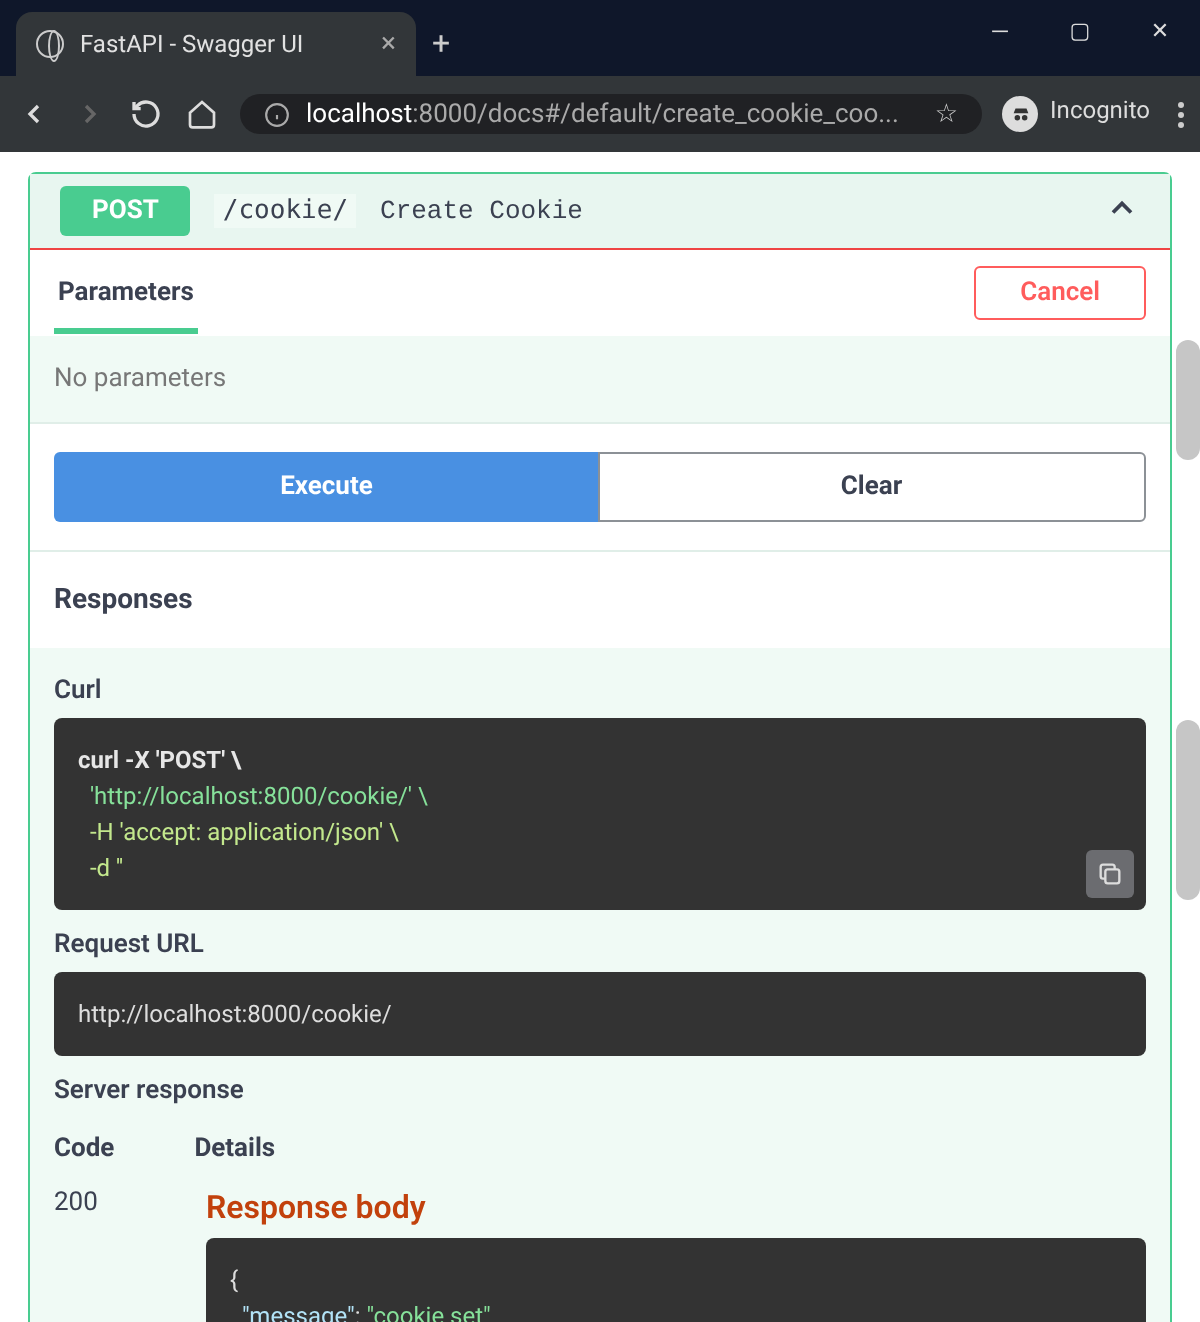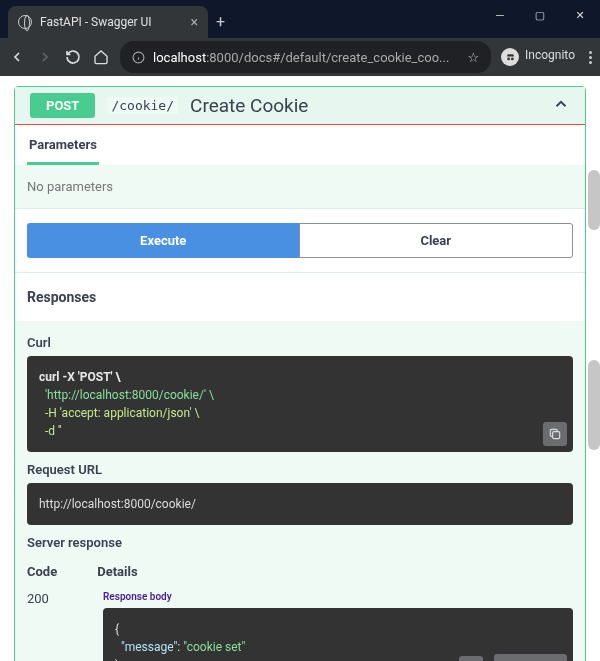--- a/index.html
+++ b/index.html
@@ -8,33 +8,33 @@
     .tab { background: #323639; color: #e1e1e1; font-size: 12px; display: flex; align-items: center; padding: 0 10px; height: 32px; margin-top: 6px; margin-left: 8px; border-radius: 8px 8px 0 0; min-width: 200px; gap: 8px; }
     .tab-globe { width: 14px; height: 14px; border: 1.5px solid #ccc; border-radius: 50%; display: inline-block; position: relative; }
     .tab-globe::before { content: ""; position: absolute; top: -1px; left: 5px; width: 4px; height: 14px; border: 1px solid #ccc; border-radius: 50%; }
     .tab-title { flex: 1; white-space: nowrap; overflow: hidden; text-overflow: ellipsis; }
     .tab-close { font-size: 14px; color: #aaa; }
     .newtab-btn { color: #ccc; font-size: 16px; margin-top: 12px; margin-left: 8px; }
     .winctl { margin-left: auto; display: flex; }
     .winbtn { color: #ddd; width: 40px; height: 30px; display: flex; align-items: center; justify-content: center; font-size: 11px; }
     .addrbar { background: #323639; height: 38px; display: flex; align-items: center; padding: 0 8px; gap: 10px; color: #ccc; }
     .nav-icon { width: 18px; display: flex; justify-content: center; }
-    .addr { background: #202124; height: 32px; border-radius: 14px; display: flex; align-items: center; padding: 0 12px; font-size: 13px; color: #aaa; flex: 1; gap: 8px; overflow: hidden; }
+    .addr { background: #202124; height: 20px; border-radius: 14px; display: flex; align-items: center; padding: 0 12px; font-size: 13px; color: #aaa; flex: 1; gap: 8px; overflow: hidden; }
     .addr-host { color: #fff; }
     .incognito { display: flex; gap: 6px; font-size: 12px; color: #ddd; }
     .hat { width: 18px; height: 18px; background: #ddd; border-radius: 50%; display: flex; align-items: center; justify-content: center; }
     .hat svg { display: block; }
     .dots { display: flex; flex-direction: column; gap: 2px; margin-left: 4px; }
     .dots span { width: 3px; height: 3px; background: #ccc; border-radius: 50%; }
     .content { padding: 10px 14px; height: calc(661px - 76px); overflow: auto; position: relative; }
     .op { border: 1px solid #49cc90; border-radius: 4px; }
     .op-header { background: #e8f6f0; display: flex; align-items: center; padding: 6px 15px; gap: 12px; }
     .method { background: #49cc90; color: #fff; font-weight: 700; font-size: 13px; padding: 5px 16px; border-radius: 3px; }
     .path { font-family: monospace; font-size: 13px; color: #3b4151; background:#f0faf5; padding:1px 4px; }
-    .summary { font-size: 19px; color: #3b4151; }
+    .summary { font-size: 13px; color: #3b4151; font-family: Liberation Mono, monospace; }
     .chevron { margin-left: auto; }
     .section-tabs { background: #fff; display: flex; align-items: center; padding: 8px 12px 0; border-top: 1px solid #ef4444; }
     .param-tab { font-size: 13px; font-weight: 700; color: #3b4151; padding: 4px 2px 10px; border-bottom: 3px solid #49cc90; }
     .cancel-btn { margin-left: auto; border: 1.5px solid #ff5c5c; color: #ff5c5c; background: #fff; padding: 5px 22px; border-radius: 3px; font-size: 13px; font-weight: 600; margin-bottom: 8px; }
     .params-body { background: #f0faf5; padding: 14px 12px; font-size: 13px; color: #777; }
     .actions { background: #fff; padding: 14px 12px; display: flex; border-top:1px solid #e0eee8; border-bottom:1px solid #e0eee8; }
     .execute-btn { flex: 1; background: #4990e2; color: #fff; border: none; padding: 9px 0; font-size: 13px; font-weight: 700; border-radius: 3px 0 0 3px; }
     .clear-btn { flex: 1; background: #fff; color: #3b4151; border: 1.5px solid #8c9196; padding: 9px 0; font-size: 13px; font-weight: 700; border-radius: 0 3px 3px 0; margin-left: -1px; }
     .responses-hdr { background: #fff; padding: 16px 12px; font-size: 14px; font-weight: 700; color: #3b4151; }
     .resp-body { background: #f0faf5; padding: 14px 12px; }
@@ -43,21 +43,21 @@
     .code-block { background: #333333; color: #ddd; font-family: monospace; font-size: 12px; padding: 12px 12px; border-radius: 4px; position: relative; white-space: pre; line-height: 1.5; }
     .code-block .url { color: #86e19a; }
     .code-block .flag { color: #c3e88d; }
     .code-header { color: #e7e7e7; font-weight: bold; }
     .copy-icon { position: absolute; right: 6px; bottom: 6px; background: #6b6c70; border-radius: 3px; width: 24px; height: 24px; display: flex; align-items: center; justify-content: center; }
     .copy-icon svg { width: 14px; height: 14px; stroke: #ddd; fill: none; }
     .resp-table-hdr { display: flex; gap: 40px; font-size: 13px; font-weight: 700; color: #3b4151; margin-top: 14px; margin-bottom: 12px; }
     .resp-row { display: flex; gap: 40px; }
     .resp-code { font-size: 13px; color: #3b4151; width: 36px; }
     .resp-details { flex: 1; }
-    .resp-body-label { font-size: 10px; color: #4c1d95; font-weight: 600; margin-bottom: 6px; }
+    .resp-body-label { font-size: 16px; color: #c2410c; font-weight: 600; margin-bottom: 6px; }
     .download-btn { position: absolute; right: 6px; bottom: 6px; background: #6b6c70; color: #fff; border: none; padding: 6px 10px; font-size: 12px; font-weight: 700; border-radius: 3px; }
     .copy-icon-sm { position: absolute; right: 90px; bottom: 6px; background: #6b6c70; border-radius: 3px; width: 24px; height: 24px; display: flex; align-items: center; justify-content: center; }
     .copy-icon-sm svg { width: 14px; height: 14px; stroke: #ddd; fill: none; }
     .json-key { color: #b2e3f7; }
     .json-str { color: #86e19a; }
     .scrollbar-vert { position: fixed; right: 0; top: 170px; width: 12px; height: 60px; background: #c6c6c6; border-radius: 6px; }
     .scrollbar-vert2 { position: fixed; right: 0; top: 360px; width: 12px; height: 90px; background: #c6c6c6; border-radius: 6px; }
   </style>
 </head>
 <body>
@@ -130,20 +130,21 @@
       <span class="method">POST</span>
       <span class="path">/cookie/</span>
       <span class="summary">Create Cookie</span>
       <span class="chevron"><svg width="18" height="18" viewBox="0 0 24 24" fill="none" stroke="#3b4151" stroke-width="2.5">
             <path d="M6 15l6-6 6 6"></path>
           </svg></span>
     </div>
 
     <div class="section-tabs">
       <span class="param-tab">Parameters</span>
+      <button class="cancel-btn">Cancel</button>
     </div>
 
     <div class="params-body">
       <span>No parameters</span>
     </div>
 
     <div class="actions">
       <button class="execute-btn">Execute</button>
       <button class="clear-btn">Clear</button>
     </div>

